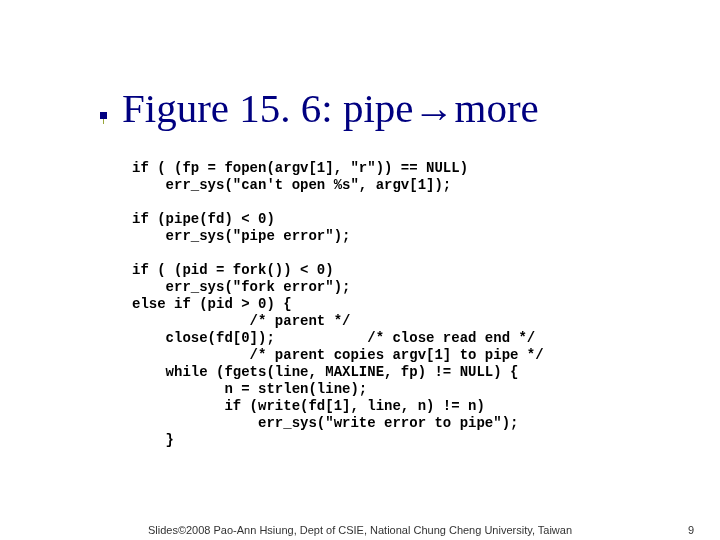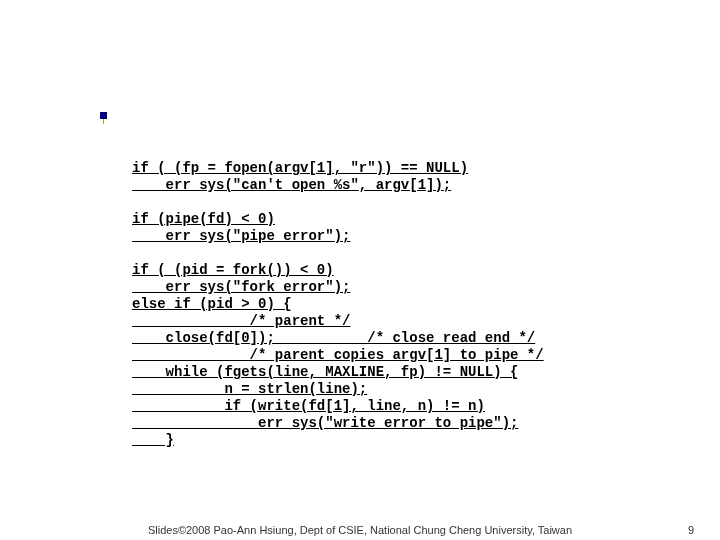--- a/index.html
+++ b/index.html
@@ -50,21 +50,20 @@
   .code {
     position: absolute;
     left: 132px;
     top: 160px;
     font-family: "Courier New", Courier, monospace;
     font-size: 14px;
     font-weight: bold;
     color: #000000;
     white-space: pre;
     line-height: 17px;
-    text-decoration: underline;
   }
   .footer {
     position: absolute;
     bottom: 16px;
     width: 720px;
     font-family: Arial, sans-serif;
     font-size: 11px;
     color: #333333;
   }
   .footer-credit {
@@ -76,20 +75,23 @@
   .footer-page {
     position: absolute;
     right: 26px;
   }
 </style>
 </head>
 <body>
 
 <div class="slide">
   <div class="marker"></div>
+  <div class="title">
+    <span>Figure 15. 6: pipe</span><span class="arrow">→</span><span>more</span>
+  </div>
 
   <div class="code"><span>if ( (fp = fopen(argv[1], "r")) == NULL)</span>
 <span>    err_sys("can't open %s", argv[1]);</span>
 <span></span>
 <span>if (pipe(fd) &lt; 0)</span>
 <span>    err_sys("pipe error");</span>
 <span></span>
 <span>if ( (pid = fork()) &lt; 0)</span>
 <span>    err_sys("fork error");</span>
 <span>else if (pid &gt; 0) {</span>

